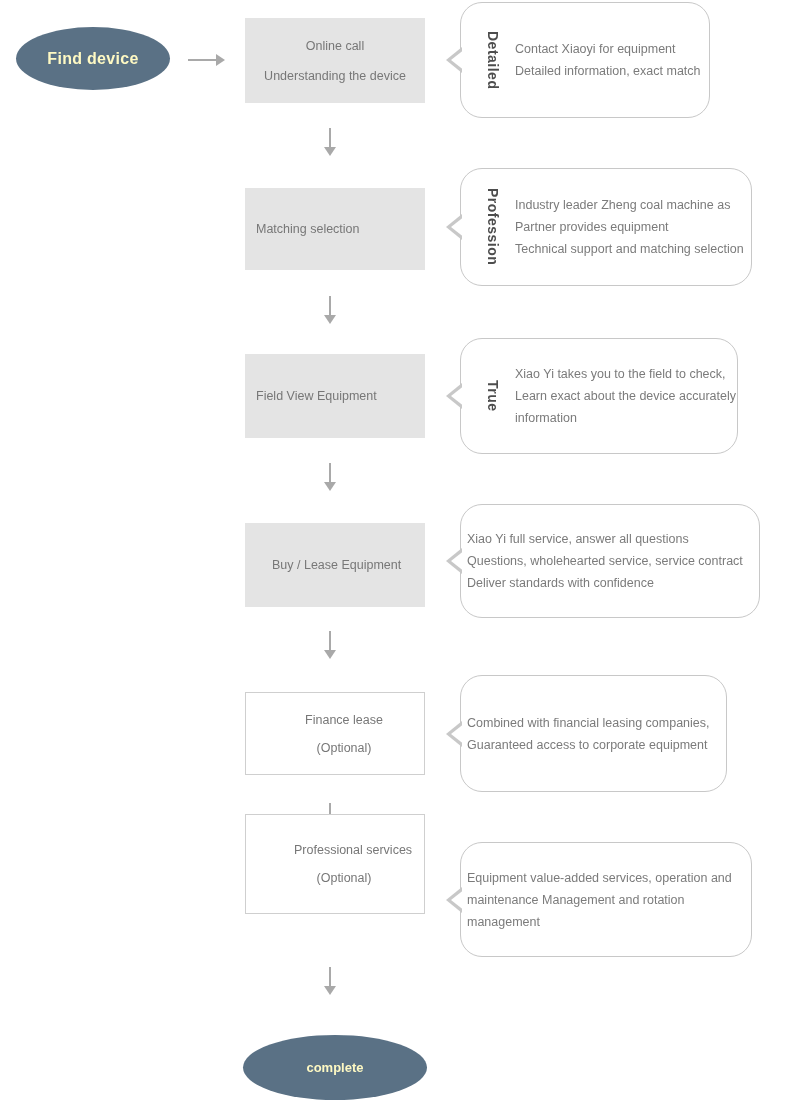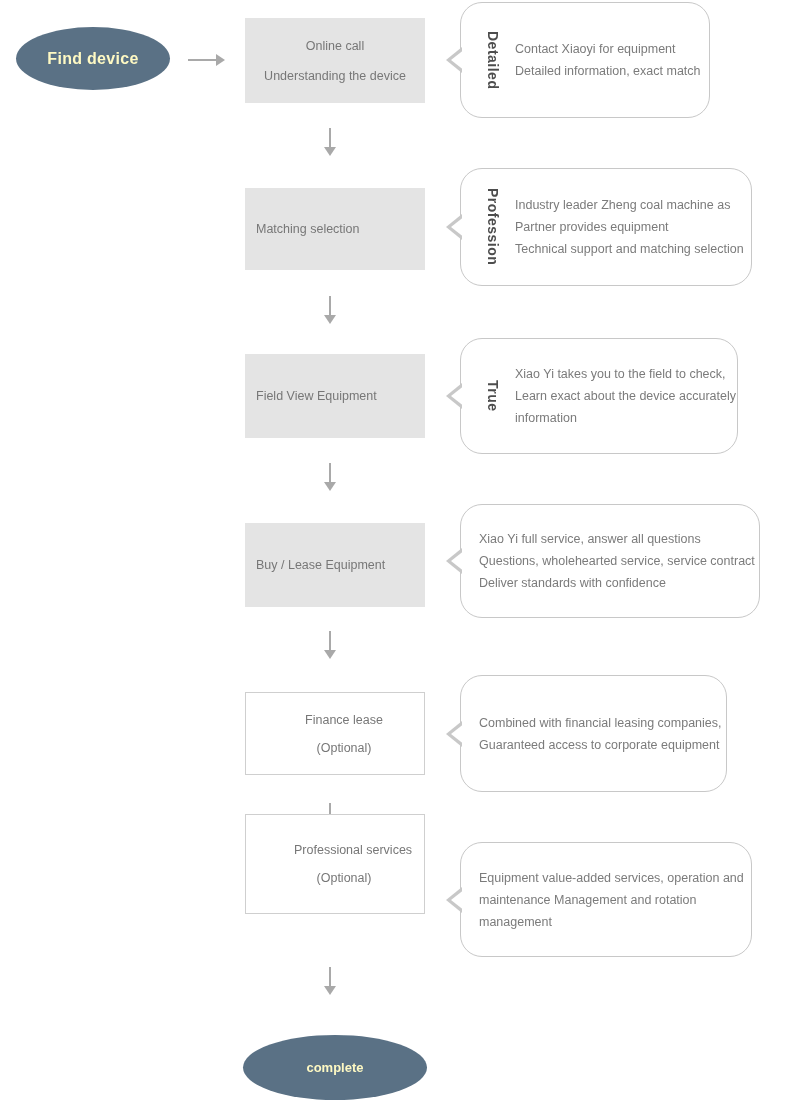--- a/index.html
+++ b/index.html
@@ -21,21 +21,21 @@
   }
   .box .boxline{font-size:12.5px;color:#777777;white-space:nowrap;}
   .filled{background:#e4e4e4;}
   .outlined{background:#ffffff;border:1.5px solid #cfcfcf;padding-left:48px;}
   .centered .boxline{text-align:center;line-height:30px;}
   .leftpad .boxline{text-align:left;padding-left:11px;}
   .outlined .boxline{text-align:center;line-height:28px;padding-right:30px;}
   .r1box{top:18px;height:85px;}
   .r2box{top:188px;height:82px;}
   .r3box{top:354px;height:84px;}
-  .r4box{top:523px;height:84px;}
+  .r4box{top:523px;height:84px;padding-left:16px;}
   .r5box{top:692px;height:83px;}
   .r6box{top:814px;height:100px;}
   
   .bubble{
     position:absolute;left:460px;background:#ffffff;border:1.5px solid #c8c8c8;
     border-radius:22px;box-sizing:border-box;display:flex;align-items:center;
   }
   .bubble::before{
     content:"";position:absolute;left:-15px;top:50%;margin-top:-13px;width:0;height:0;
     border-style:solid;border-width:13px 16px 13px 0;
@@ -44,21 +44,21 @@
   .bubble::after{
     content:"";position:absolute;left:-10px;top:50%;margin-top:-11px;width:0;height:0;
     border-style:solid;border-width:11px 14px 11px 0;
     border-color:transparent #ffffff transparent transparent;
   }
   .tag{
     writing-mode:vertical-rl;font-weight:bold;font-size:14px;color:#4d4d4d;
     margin-left:24px;letter-spacing:0.5px;white-space:nowrap;
   }
   .bublines{margin-left:14px;}
-  .bubble.notag .bublines{margin-left:18px;}
+  .bubble.notag .bublines{margin-left:6px;}
   .bline{font-size:12.5px;color:#7b7b7b;line-height:22px;white-space:nowrap;}
   .r1bub{top:2px;width:250px;height:116px;}
   .r2bub{top:168px;width:292px;height:118px;}
   .r3bub{top:338px;width:278px;height:116px;}
   .r4bub{top:504px;width:300px;height:114px;}
   .r5bub{top:675px;width:267px;height:117px;}
   .r6bub{top:842px;width:292px;height:115px;}
   
   .varrow{position:absolute;left:324px;width:12px;height:28px;}
   .varrow .stem{position:absolute;left:5px;top:0;width:2px;height:19px;background:#a9a9a9;}

